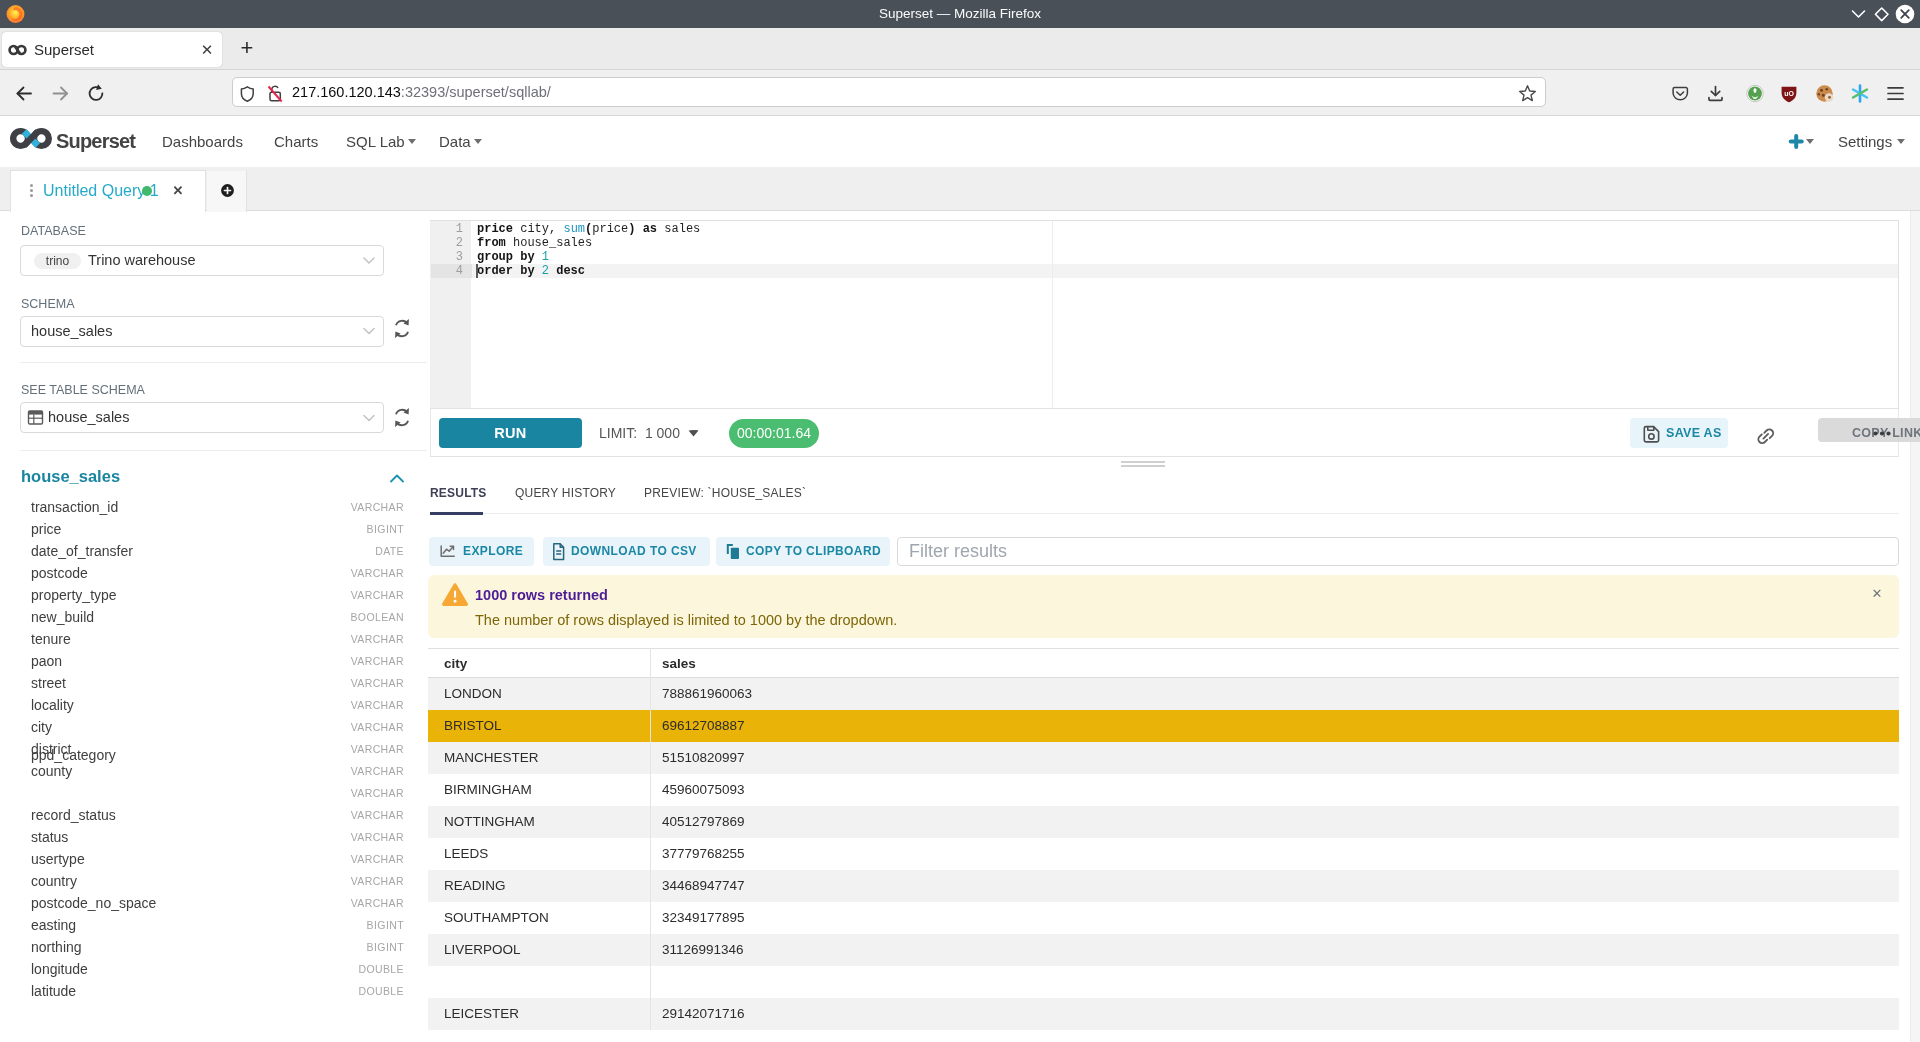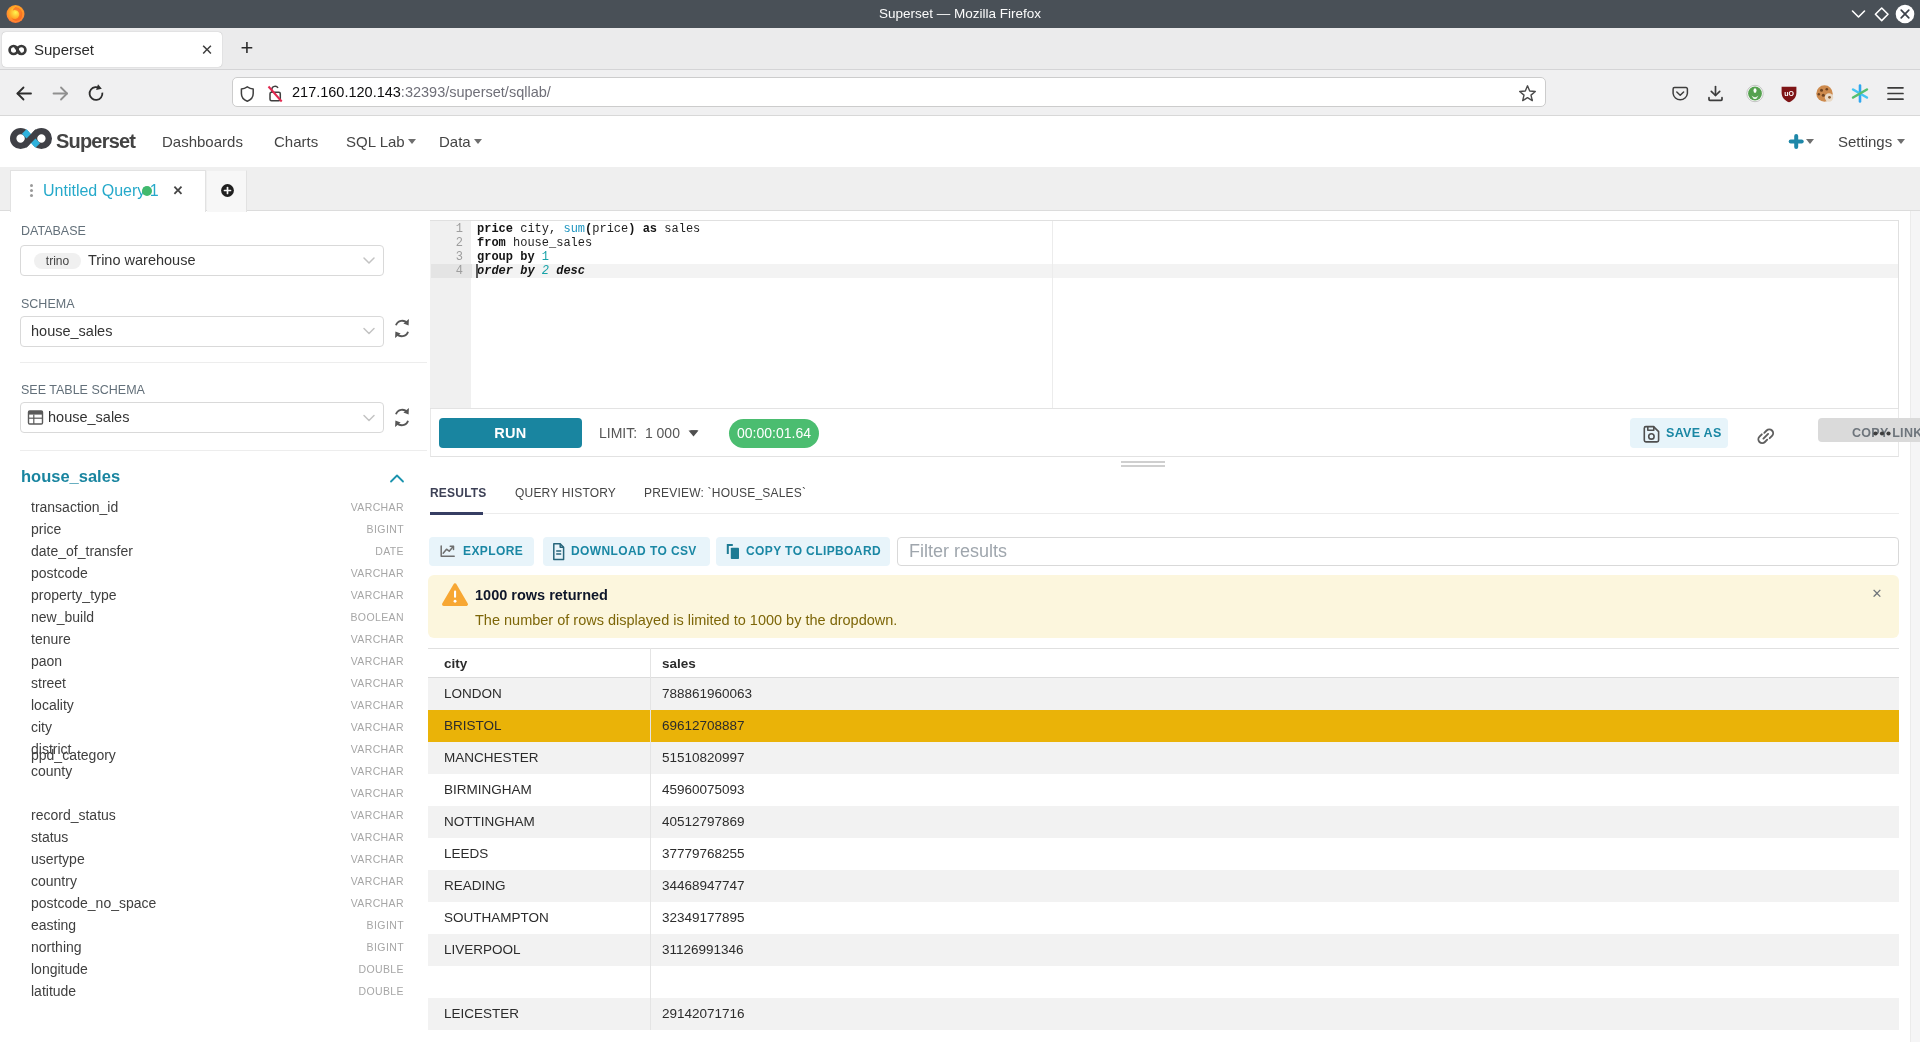--- a/index.html
+++ b/index.html
@@ -65,21 +65,21 @@
 
 
 .stab { top:480px; height:32px; line-height:26px; font-size:12px; letter-spacing:0.2px; }
 #inkbar { left:430px; top:512px; width:53px; height:3px; background:#363e63; }
 #tabline { left:483px; top:513px; width:1416px; height:1px; background:#ececec; }
 .bluebtn { top:537px; height:29px; background:#e8f4fa; border-radius:4px; }
 .bluebtn span { position:absolute; top:0; height:29px; line-height:29px; font-size:12px; font-weight:bold; color:#1a87a4; letter-spacing:0.4px; }
 #filter { left:897px; top:537px; width:1002px; height:29px; border:1px solid #d9d9d9; border-radius:4px; background:#fff; }
 #filter span { position:absolute; left:11px; top:0; height:27px; line-height:27px; font-size:18px; color:#9fa6ad; }
 #warning { left:428px; top:575px; width:1471px; height:63px; background:#fcf6dd; border-radius:6px; }
-#warn-title { left:475px; top:584px; height:22px; line-height:22px; font-size:14.5px; font-weight:bold; color:#0f172a; }
+#warn-title { left:475px; top:584px; height:22px; line-height:22px; font-size:14.5px; font-weight:bold; color:#4c1d95; }
 #warn-body { left:475px; top:609px; height:22px; line-height:22px; font-size:14.5px; color:#7d6608; }
 #warn-close { left:1867px; top:584px; width:20px; height:20px; line-height:20px; text-align:center; color:#70757a; font-size:13px; }
 .th { font-weight:bold; font-size:13px; color:#2f2f2f; }
 .row { left:428px; width:1471px; height:32px; }
 .cellA { position:absolute; left:16px; top:0; height:32px; line-height:32px; font-size:13.5px; color:#2c2c2c; }
 .cellB { position:absolute; left:234px; top:0; height:32px; line-height:32px; font-size:13.5px; color:#2c2c2c; }
 #vdiv { left:650px; top:648px; width:1px; height:382px; background:#e4e4e4; }
 </style>
 </head>
 <body>
@@ -190,21 +190,21 @@
   <div class="abs" id="activeline"></div>
   <div class="abs" id="activegut"></div>
   <div class="abs" id="printmargin"></div>
   <div class="abs lnum" style="top:222px;">1</div>
   <div class="abs lnum" style="top:236px;">2</div>
   <div class="abs lnum" style="top:250px;">3</div>
   <div class="abs lnum" style="top:264px;">4</div>
   <div class="abs codeline" style="top:222px;"><b>price</b> city, <span style="color:#2196c0;">sum</span><b>(</b>price<b>)</b> <b>as</b> sales</div>
   <div class="abs codeline" style="top:236px;"><b>from</b> house_sales</div>
   <div class="abs codeline" style="top:250px;"><b>group by</b> <span style="color:#17a2a8;">1</span></div>
-  <div class="abs codeline" style="top:264px;font-style:italic;"><b>order by</b> <span style="color:#17a2a8;">2</span> <b>desc</b></div>
+  <div class="abs codeline" style="top:264px;"><b>order by</b> <span style="color:#17a2a8;">2</span> <b>desc</b></div>
   <div class="abs" id="cursor"></div>
 
   <div class="abs" id="toolbar"></div>
   <div class="abs" id="runbtn">RUN</div>
   <div class="abs" id="limitlbl">LIMIT:&nbsp;&nbsp;1 000</div>
   <div class="abs caret" style="left:690px; top:430px;"></div>
   <div class="abs" id="timer">00:00:01.64</div>
   <div class="abs" id="saveas">
       <span>SAVE AS</span>
     </div>

